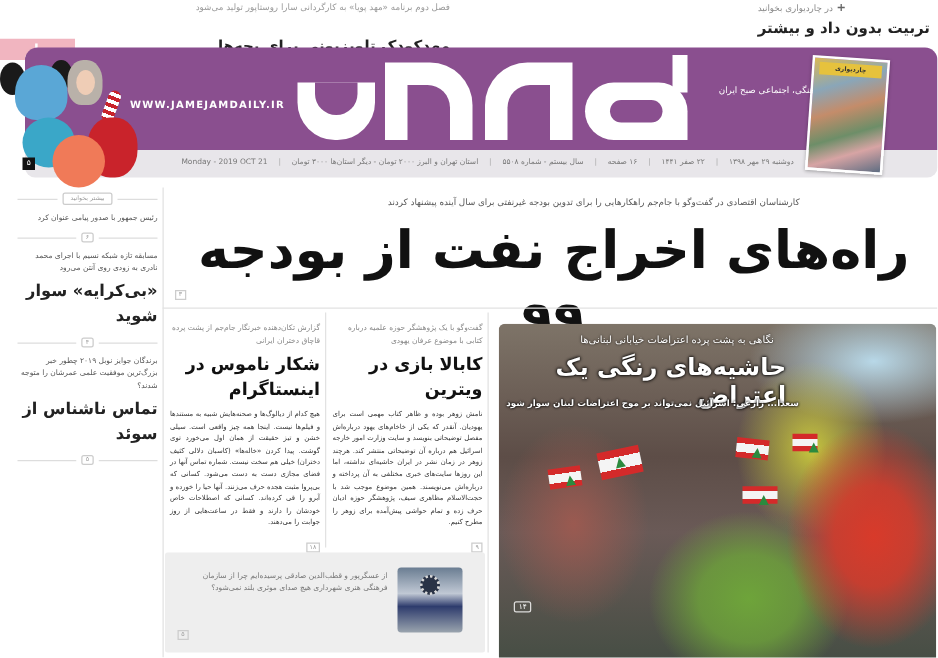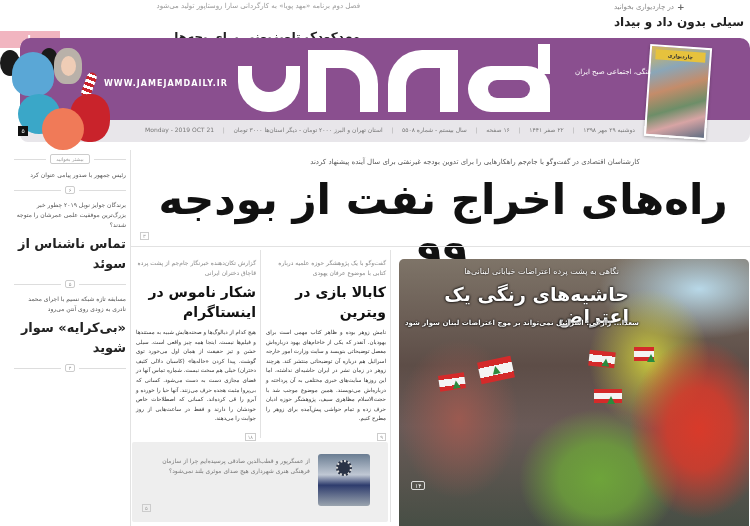--- a/index.html
+++ b/index.html
@@ -92,21 +92,21 @@
 </head>
 <body>
 
 <div class="topstrip">
   <div class="watermark">جار</div>
   <div class="top-right">
     <div class="kicker">
       <span class="plus">+</span>
       <span>در چاردیواری بخوانید</span>
     </div>
-    <div class="title">سیلی بدون داد و بیداد</div>
+    <div class="title">تربیت بدون داد و بیشتر</div>
   </div>
   <div class="top-left">
     <div class="kicker">فصل دوم برنامه «مهد پویا» به کارگردانی سارا روستاپور تولید می‌شود</div>
     <div class="title">مهدکودک تلویزیونی برای بچه‌ها</div>
   </div>
 </div>
 
 <div class="masthead">
   <div class="mast-purple"></div>
   <div class="mast-gray"></div>
@@ -168,34 +168,34 @@
 
   <div class="lc-item">
     <div class="lc-kicker">رئیس جمهور با صدور پیامی عنوان کرد</div>
     <div class="lc-pg">
         <span class="line"></span>
         <span class="num">۶</span>
         <span class="line"></span>
       </div>
   </div>
   <div class="lc-item">
+    <div class="lc-kicker">مسابقه تازه شبکه نسیم با اجرای محمد نادری به زودی روی آنتن می‌رود</div>
+    <div class="lc-title">«بی‌کرایه» سوار شوید</div>
+    <div class="lc-pg">
+        <span class="line"></span>
+        <span class="num">۴</span>
+        <span class="line"></span>
+      </div>
+  </div>
+  <div class="lc-item">
     <div class="lc-kicker">برندگان جوایز نوبل ۲۰۱۹ چطور خبر بزرگ‌ترین موفقیت علمی عمرشان را متوجه شدند؟</div>
     <div class="lc-title">تماس ناشناس از سوئد</div>
     <div class="lc-pg">
         <span class="line"></span>
         <span class="num">۵</span>
-        <span class="line"></span>
-      </div>
-  </div>
-  <div class="lc-item">
-    <div class="lc-kicker">مسابقه تازه شبکه نسیم با اجرای محمد نادری به زودی روی آنتن می‌رود</div>
-    <div class="lc-title">«بی‌کرایه» سوار شوید</div>
-    <div class="lc-pg">
-        <span class="line"></span>
-        <span class="num">۴</span>
         <span class="line"></span>
       </div>
   </div>
 </div>
 
 <div class="vline" style="left:130px;top:150px;height:376px;"></div>
 
 <div class="main-kicker">کارشناسان اقتصادی در گفت‌وگو با جام‌جم راهکارهایی را برای تدوین بودجه غیرنفتی برای سال آینده پیشنهاد کردند</div>
 <div class="main-head">راه‌های اخراج نفت از بودجه ۹۹</div>
 <div class="main-pg">۳</div>

